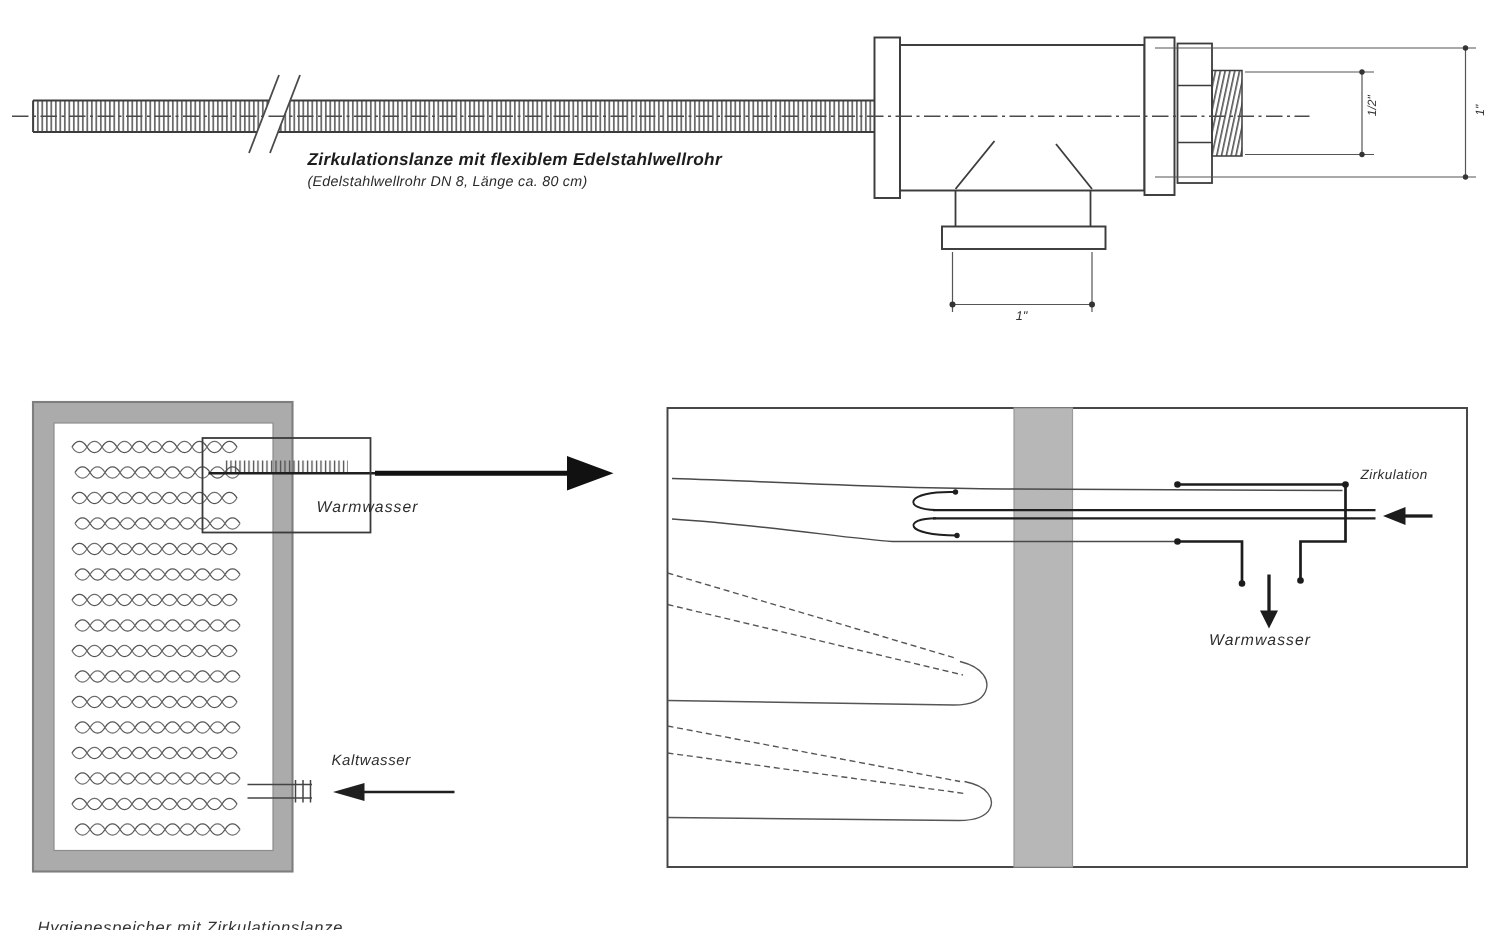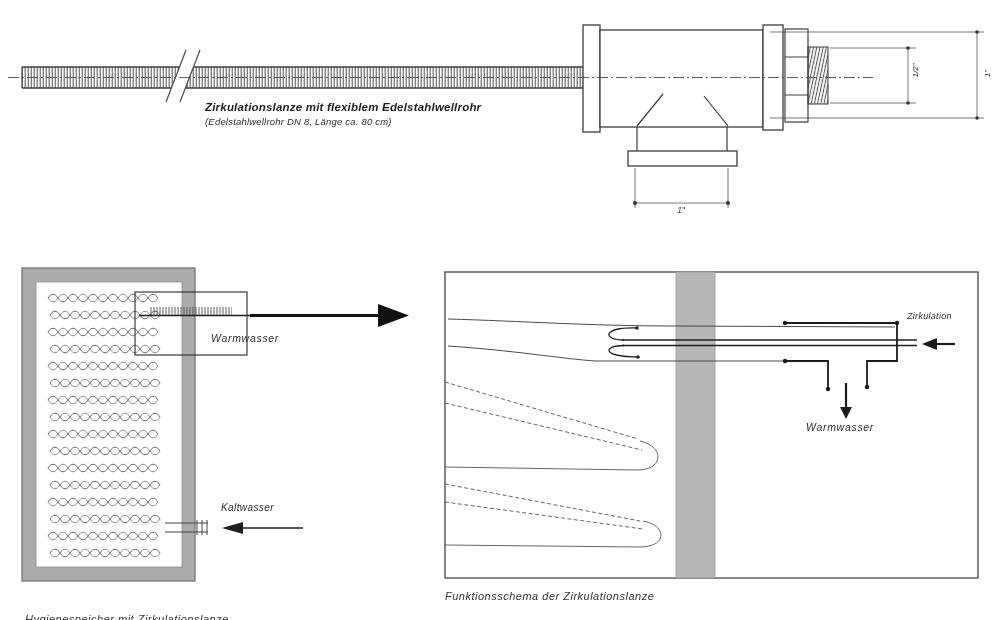--- a/index.html
+++ b/index.html
@@ -220,15 +220,14 @@
   <div class="label dim dim-thread">1/2"</div>
   <div class="label dim dim-outer">1"</div>
   <div class="label dim dim-branch">1"</div>
 
   <div class="label ww-left">Warmwasser</div>
   <div class="label kw">Kaltwasser</div>
   <div class="label cap cap-left">Hygienespeicher mit Zirkulationslanze</div>
 
   <div class="label zirk">Zirkulation</div>
   <div class="label ww-right">Warmwasser</div>
-  <div class="label cap cap-right">Funktionsschema der Zirkulationslanze</div>
 
 </div>
 
 </body></html>

